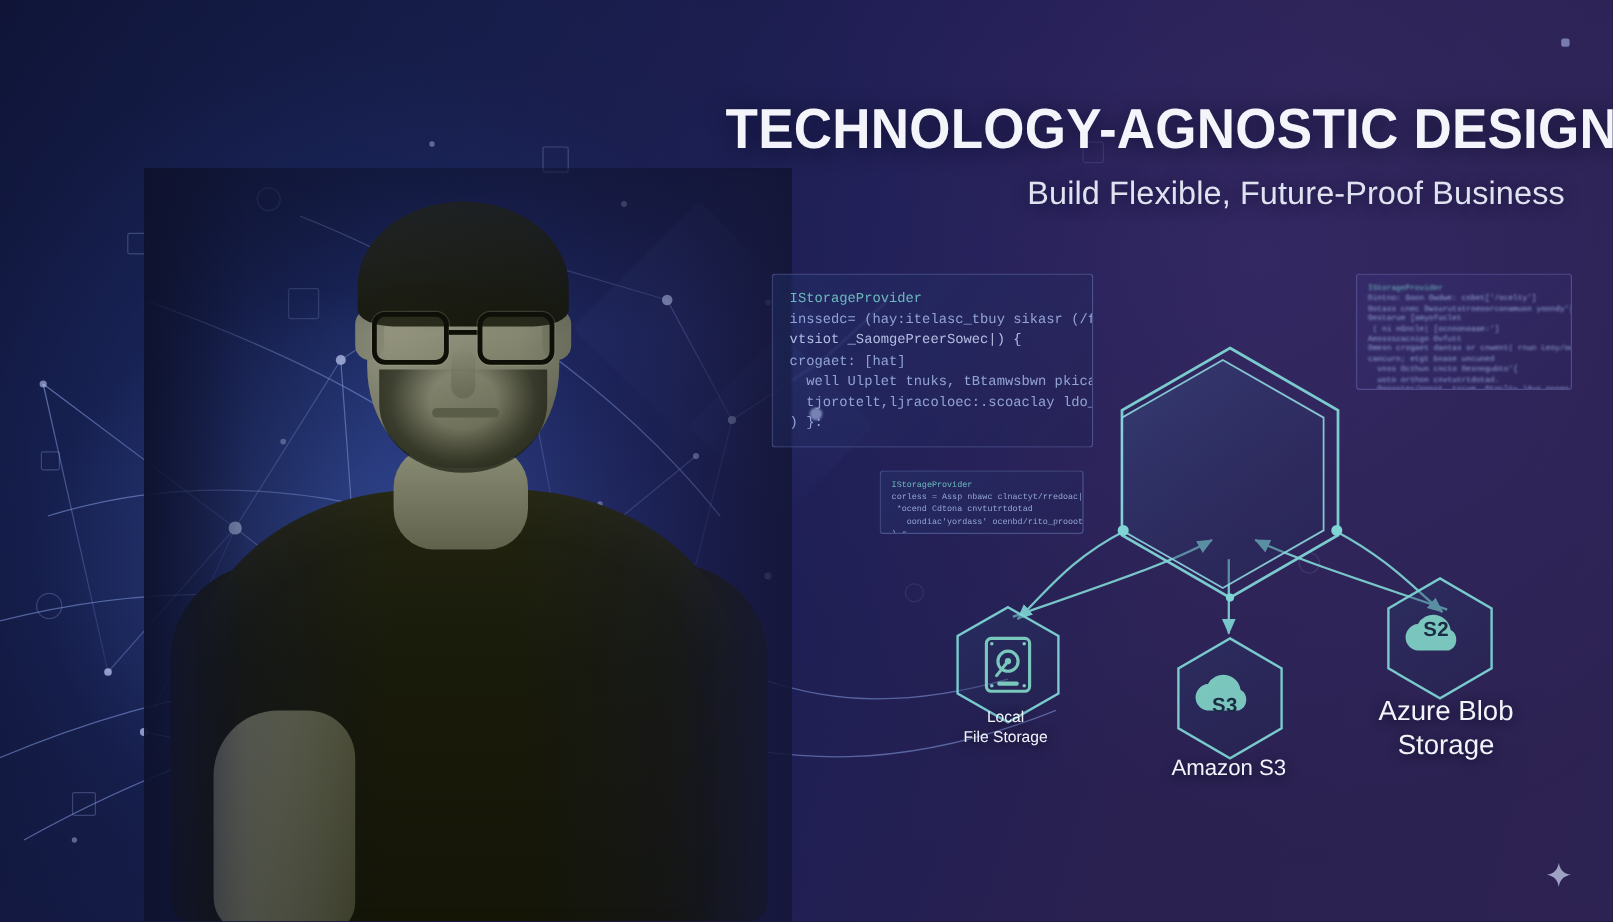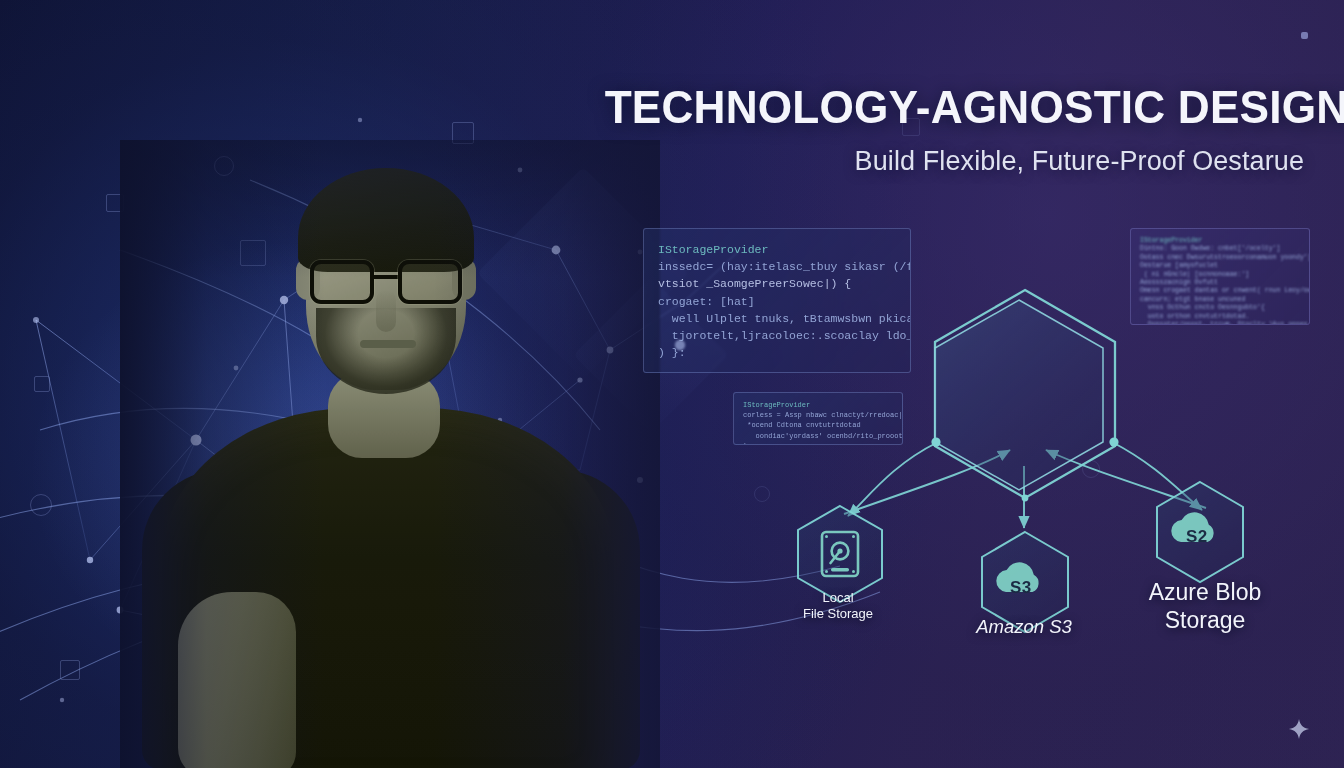--- a/index.html
+++ b/index.html
@@ -182,29 +182,29 @@
   .hex-label {
     position:absolute; text-align:center;
     color:#f2f4fb; text-shadow:0 2px 10px rgba(8,12,36,0.8);
     line-height:1.22;
   }
   #bl-label {
     left:930px; top:364px; width:190px;
     font-size:25px; font-weight:bold;
   }
   #lbl-local { left:758px; top:590px; width:160px; font-size:13px; }
-  #lbl-s3    { left:944px; top:616px; width:160px; font-size:18.5px;font-style:italic; }
+  #lbl-s3    { left:944px; top:629px; width:160px; font-size:18.5px; }
   #lbl-azure { left:1112px; top:578px; width:186px; font-size:23px; }
 
   .node-badge {
     position:absolute; color:#1b2b44; font-weight:bold;
     font-size:17px; letter-spacing:0.3px;
   }
   #badge-s3 { left:1010px; top:578px; }
-  #badge-s2 { left:1186px; top:527px; }
+  #badge-s2 { left:1186px; top:515px; }
 
   .sparkle { position:absolute; right:34px; bottom:28px; width:22px; height:22px; }
 </style>
 </head>
 <body>
 
 <div id="slide">
 
   <div class="bg-layer">
     <div class="diamond d1"></div>
@@ -311,21 +311,21 @@
         <div class="p-lens left"></div>
         <div class="p-bridge"></div>
         <div class="p-lens right"></div>
       </div>
     </div>
     <div class="p-fade"></div>
   </div>
 
   <div class="heading">
     <div class="title">TECHNOLOGY-AGNOSTIC DESIGN</div>
-    <div class="subtitle">Build Flexible, Future-Proof Oestarue</div>
+    <div class="subtitle">Build Flexible, Future-Proof Business</div>
   </div>
 
   <div class="code-panel" id="code-main">
     <div class="ln head">IStorageProvider</div>
     <div class="ln">inssedc= (hay:itelasc_tbuy sikasr (/fice:)) {</div>
     <div class="ln kw">vtsiot _SaomgePreerSowec|) {</div>
     <div class="ln">crogaet: [hat]</div>
     <div class="ln">  well Ulplet tnuks, tBtamwsbwn pkicat))</div>
     <div class="ln">  tjorotelt,ljracoloec:.scoaclay ldo_tewee_Unisrad|))</div>
     <div class="ln">) }:</div>

